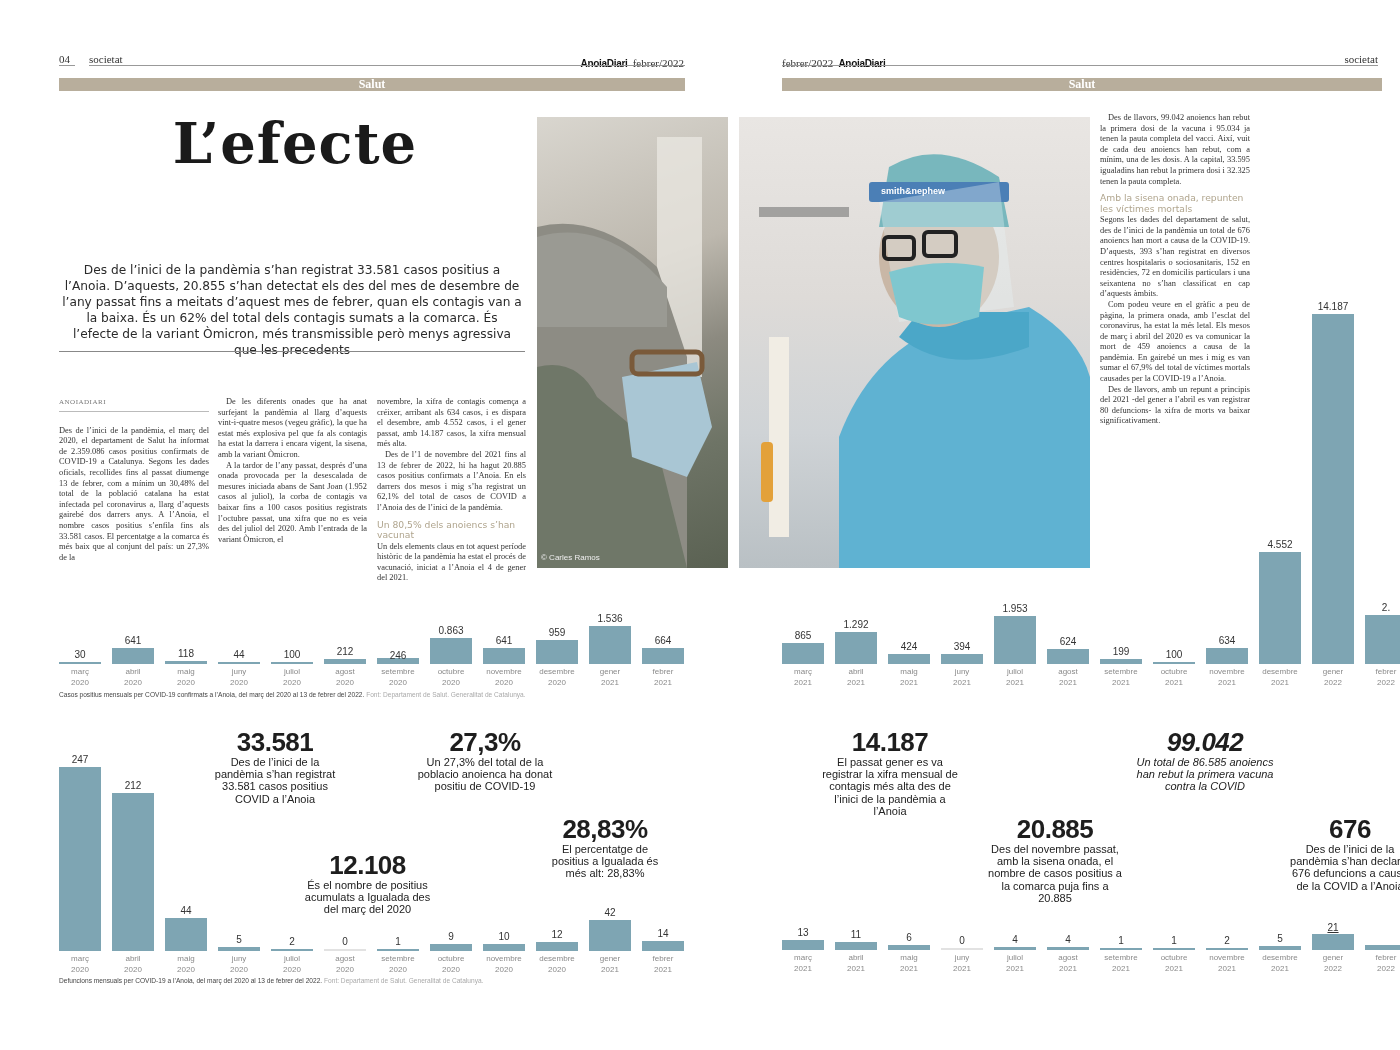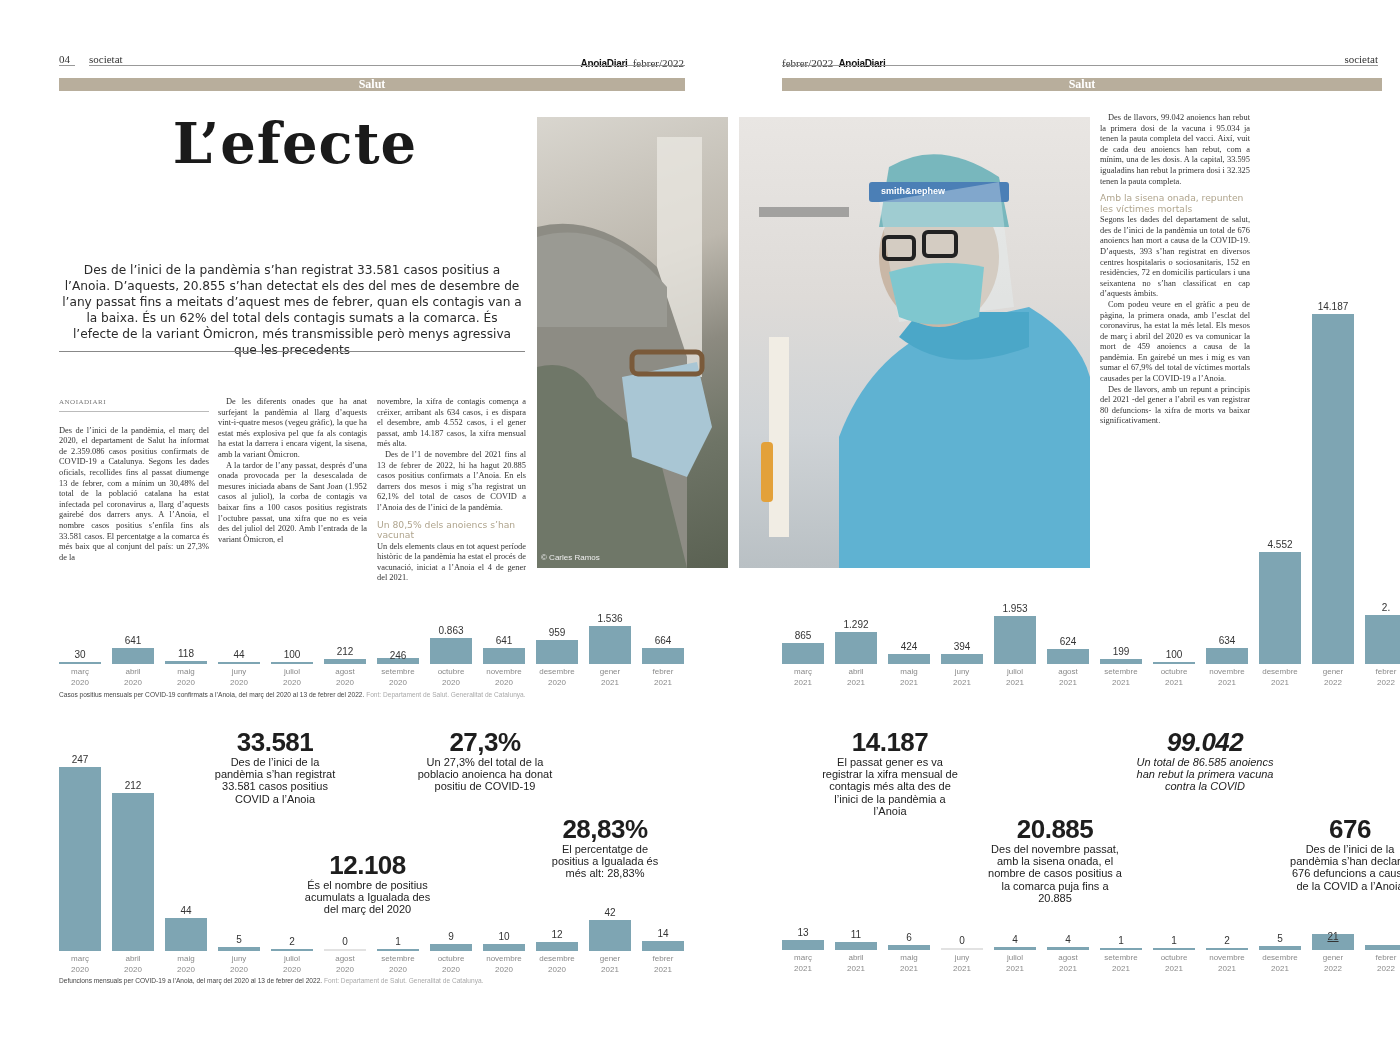--- a/index.html
+++ b/index.html
@@ -395,21 +395,21 @@
       <div>novembre</div>
       <div>2021</div>
     </div>
     <div class="bar" style="left: 481px; top: 36px; width: 42px; height: 4px; background: rgb(126, 165, 179);"></div>
     <div class="barval" style="left: 477px; top: 23px;">5</div>
     <div class="barlab" style="left: 476px; top: 42px;">
       <div>desembre</div>
       <div>2021</div>
     </div>
     <div class="bar" style="left: 534px; top: 24px; width: 42px; height: 16px; background: rgb(126, 165, 179);"></div>
-    <div class="barval" style="left: 530px; top: 21px; text-decoration: underline;">21</div>
+    <div class="barval" style="left: 530px; top: 12px; text-decoration: underline;">21</div>
     <div class="barlab" style="left: 529px; top: 42px;">
       <div>gener</div>
       <div>2022</div>
     </div>
     <div class="bar" style="left: 587px; top: 35px; width: 42px; height: 5px; background: rgb(126, 165, 179);"></div>
     <div class="barval" style="left: 583px; top: 22px;"></div>
     <div class="barlab" style="left: 582px; top: 42px;">
       <div>febrer</div>
       <div>2022</div>
     </div>

